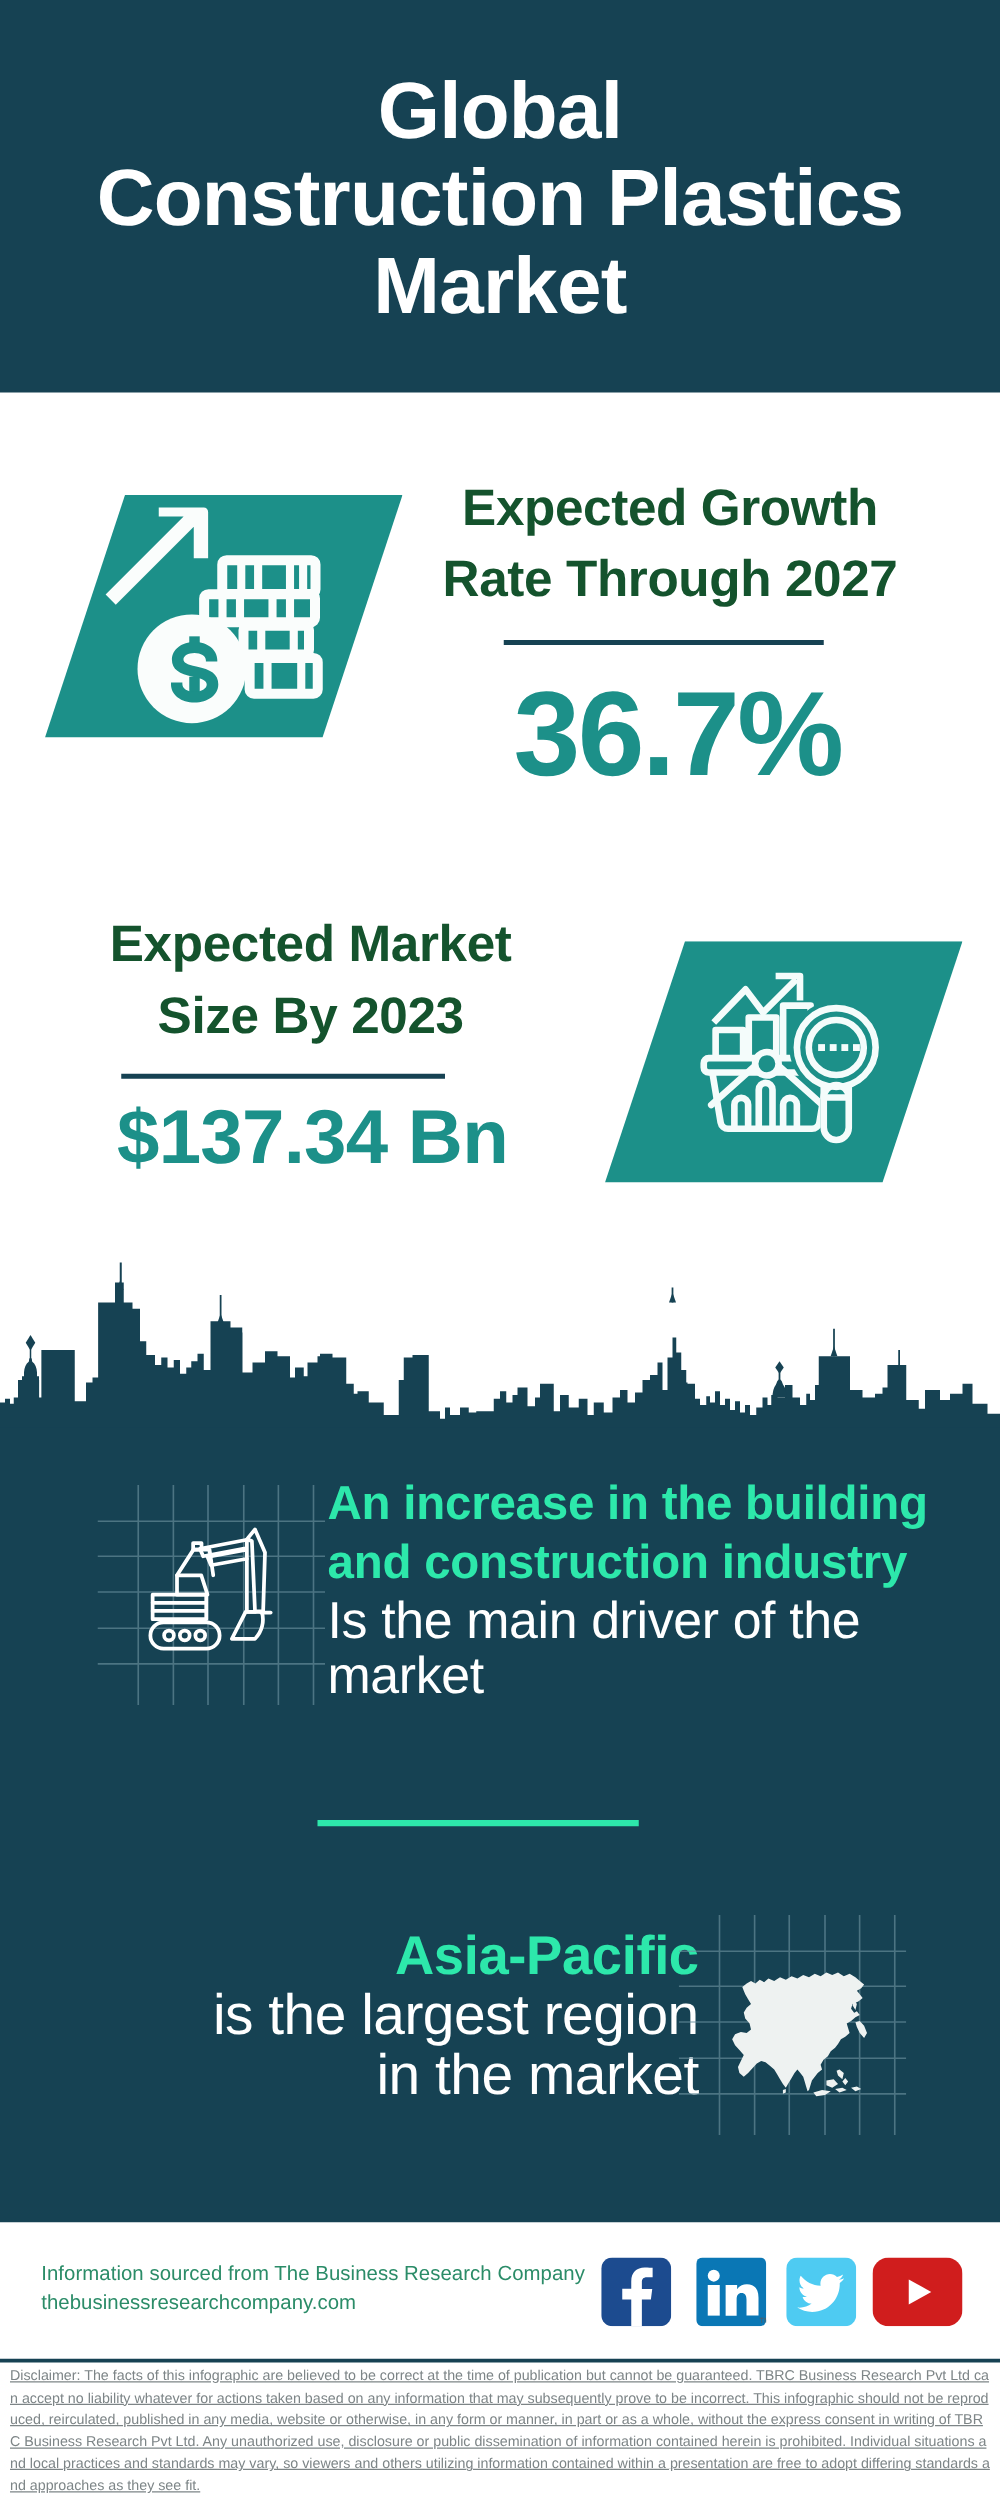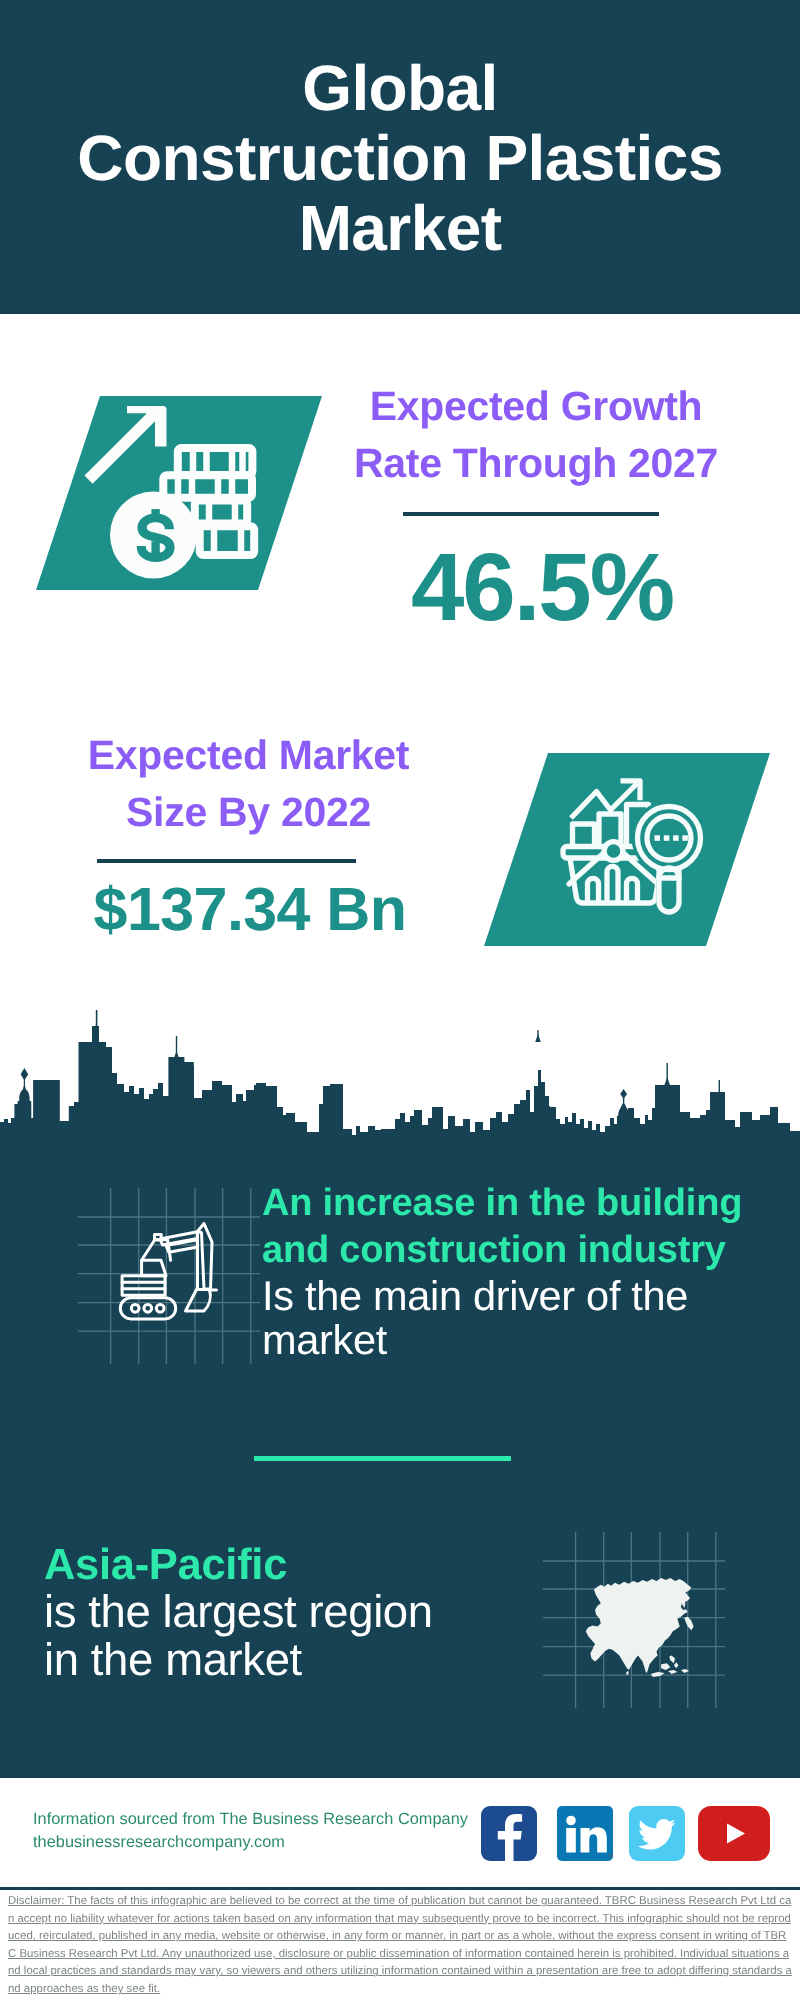--- a/index.html
+++ b/index.html
@@ -8,42 +8,42 @@
   .page { width:800px; height:2000px; position:relative; overflow:hidden; background:#fff;padding-left:20px; }
 
   
   .header { position:absolute; left:0; top:0; width:800px; height:314px; background:#164253; }
   .title { position:absolute; left:0; top:53px; width:800px; text-align:center;
            color:#ffffff; font-size:64px; font-weight:bold; line-height:70px; letter-spacing:-0.6px; }
 
   
   .para1 { position:absolute; left:36px; top:396px; width:286px; height:194px; }
   .stat1-txt { position:absolute; left:325px; top:378px; width:412px; text-align:center; }
-  .stat-head { color:#8b5cf6; font-size:41px; font-weight:bold; line-height:57px; letter-spacing:-0.3px; }
+  .stat-head { color:#14532d; font-size:41px; font-weight:bold; line-height:57px; letter-spacing:-0.3px; }
   .rule { height:4px; background:#164253; margin:0 auto; }
   .stat-val { color:#1c9089; font-weight:bold; line-height:1; }
 
   
   .para2 { position:absolute; left:484px; top:753px; width:286px; height:193px; }
   .stat2-txt { position:absolute; left:22px; top:727px; width:450px; text-align:center; }
 
   
   .darkbody { position:absolute; left:0; top:1140px; width:800px; height:638px; background:#164253; }
   .skyline { position:absolute; left:0; top:1006px; width:800px; height:136px; display:block; }
 
   
   .grid-ico { position:absolute; }
   .driver-txt { position:absolute; left:262px; top:1180px; width:520px; }
   .accent { color:#2de8ab; }
   .driver-line { font-size:38px; font-weight:bold; line-height:47px; letter-spacing:-0.2px; }
   .driver-sub { font-size:41.5px; font-weight:normal; line-height:44px; letter-spacing:-0.3px; color:#fff; }
   .divider { position:absolute; left:254px; top:1456px; width:257px; height:5px; background:#2de8ab; }
 
   
-  .region-txt { position:absolute; left:44px; top:1542px; width:515px; text-align:left; }
+  .region-txt { position:absolute; left:44px; top:1542px; width:515px; text-align:right; }
   .region-line { font-size:43.5px; font-weight:bold; line-height:46px; letter-spacing:-0.3px; }
   .region-sub { font-size:45.5px; font-weight:normal; line-height:48px; letter-spacing:-0.4px; color:#fff; }
 
   
   .footer { position:absolute; left:0; top:1778px; width:800px; height:90px; background:#fff; }
   .src { position:absolute; left:33px; top:30px; color:#2b8c68; font-size:16.3px; line-height:23px; letter-spacing:0.05px; }
   .social { position:absolute; top:28px; left:481px; display:flex; align-items:flex-start; }
   .sico.fb{margin-right:20px}
   .sico.li{margin-right:16px}
   .sico.tw{margin-right:13px}
@@ -94,27 +94,27 @@
       </g>
     </g>
   </svg>
 
   <div class="stat1-txt">
     <div class="stat-head" style="margin-left:10px;">
       <span>Expected Growth</span><br>
       <span>Rate Through 2027</span>
     </div>
     <div class="rule" style="width:256px;margin-top:20px;margin-bottom:24px;"></div>
-    <div class="stat-val" style="font-size:96px;letter-spacing:-2px;transform:translateX(11px);">46.5%</div>
+    <div class="stat-val" style="font-size:96px;letter-spacing:-2px;transform:translateX(11px);">36.7%</div>
   </div>
 
   <div class="stat2-txt">
     <div class="stat-head" style="margin-left:3px;">
       <span>Expected Market</span><br>
-      <span>Size By 2022</span>
+      <span>Size By 2023</span>
     </div>
     <div class="rule" style="width:259px;margin-top:18px;margin-bottom:16px;margin-left:auto;margin-right:auto;transform:translateX(-21px);"></div>
     <div class="stat-val" style="font-size:61px;letter-spacing:-0.6px;transform:translateX(3px);">$137.34 Bn</div>
   </div>
 
   <svg class="para2" viewBox="0 0 286 193" width="286" height="193">
     <polygon points="64,0 286,0 222,193 0,193" fill="#1c9089"></polygon>
     <defs>
       <clipPath id="abovebasket">
           <rect x="55" y="5" width="230" height="90"></rect>

